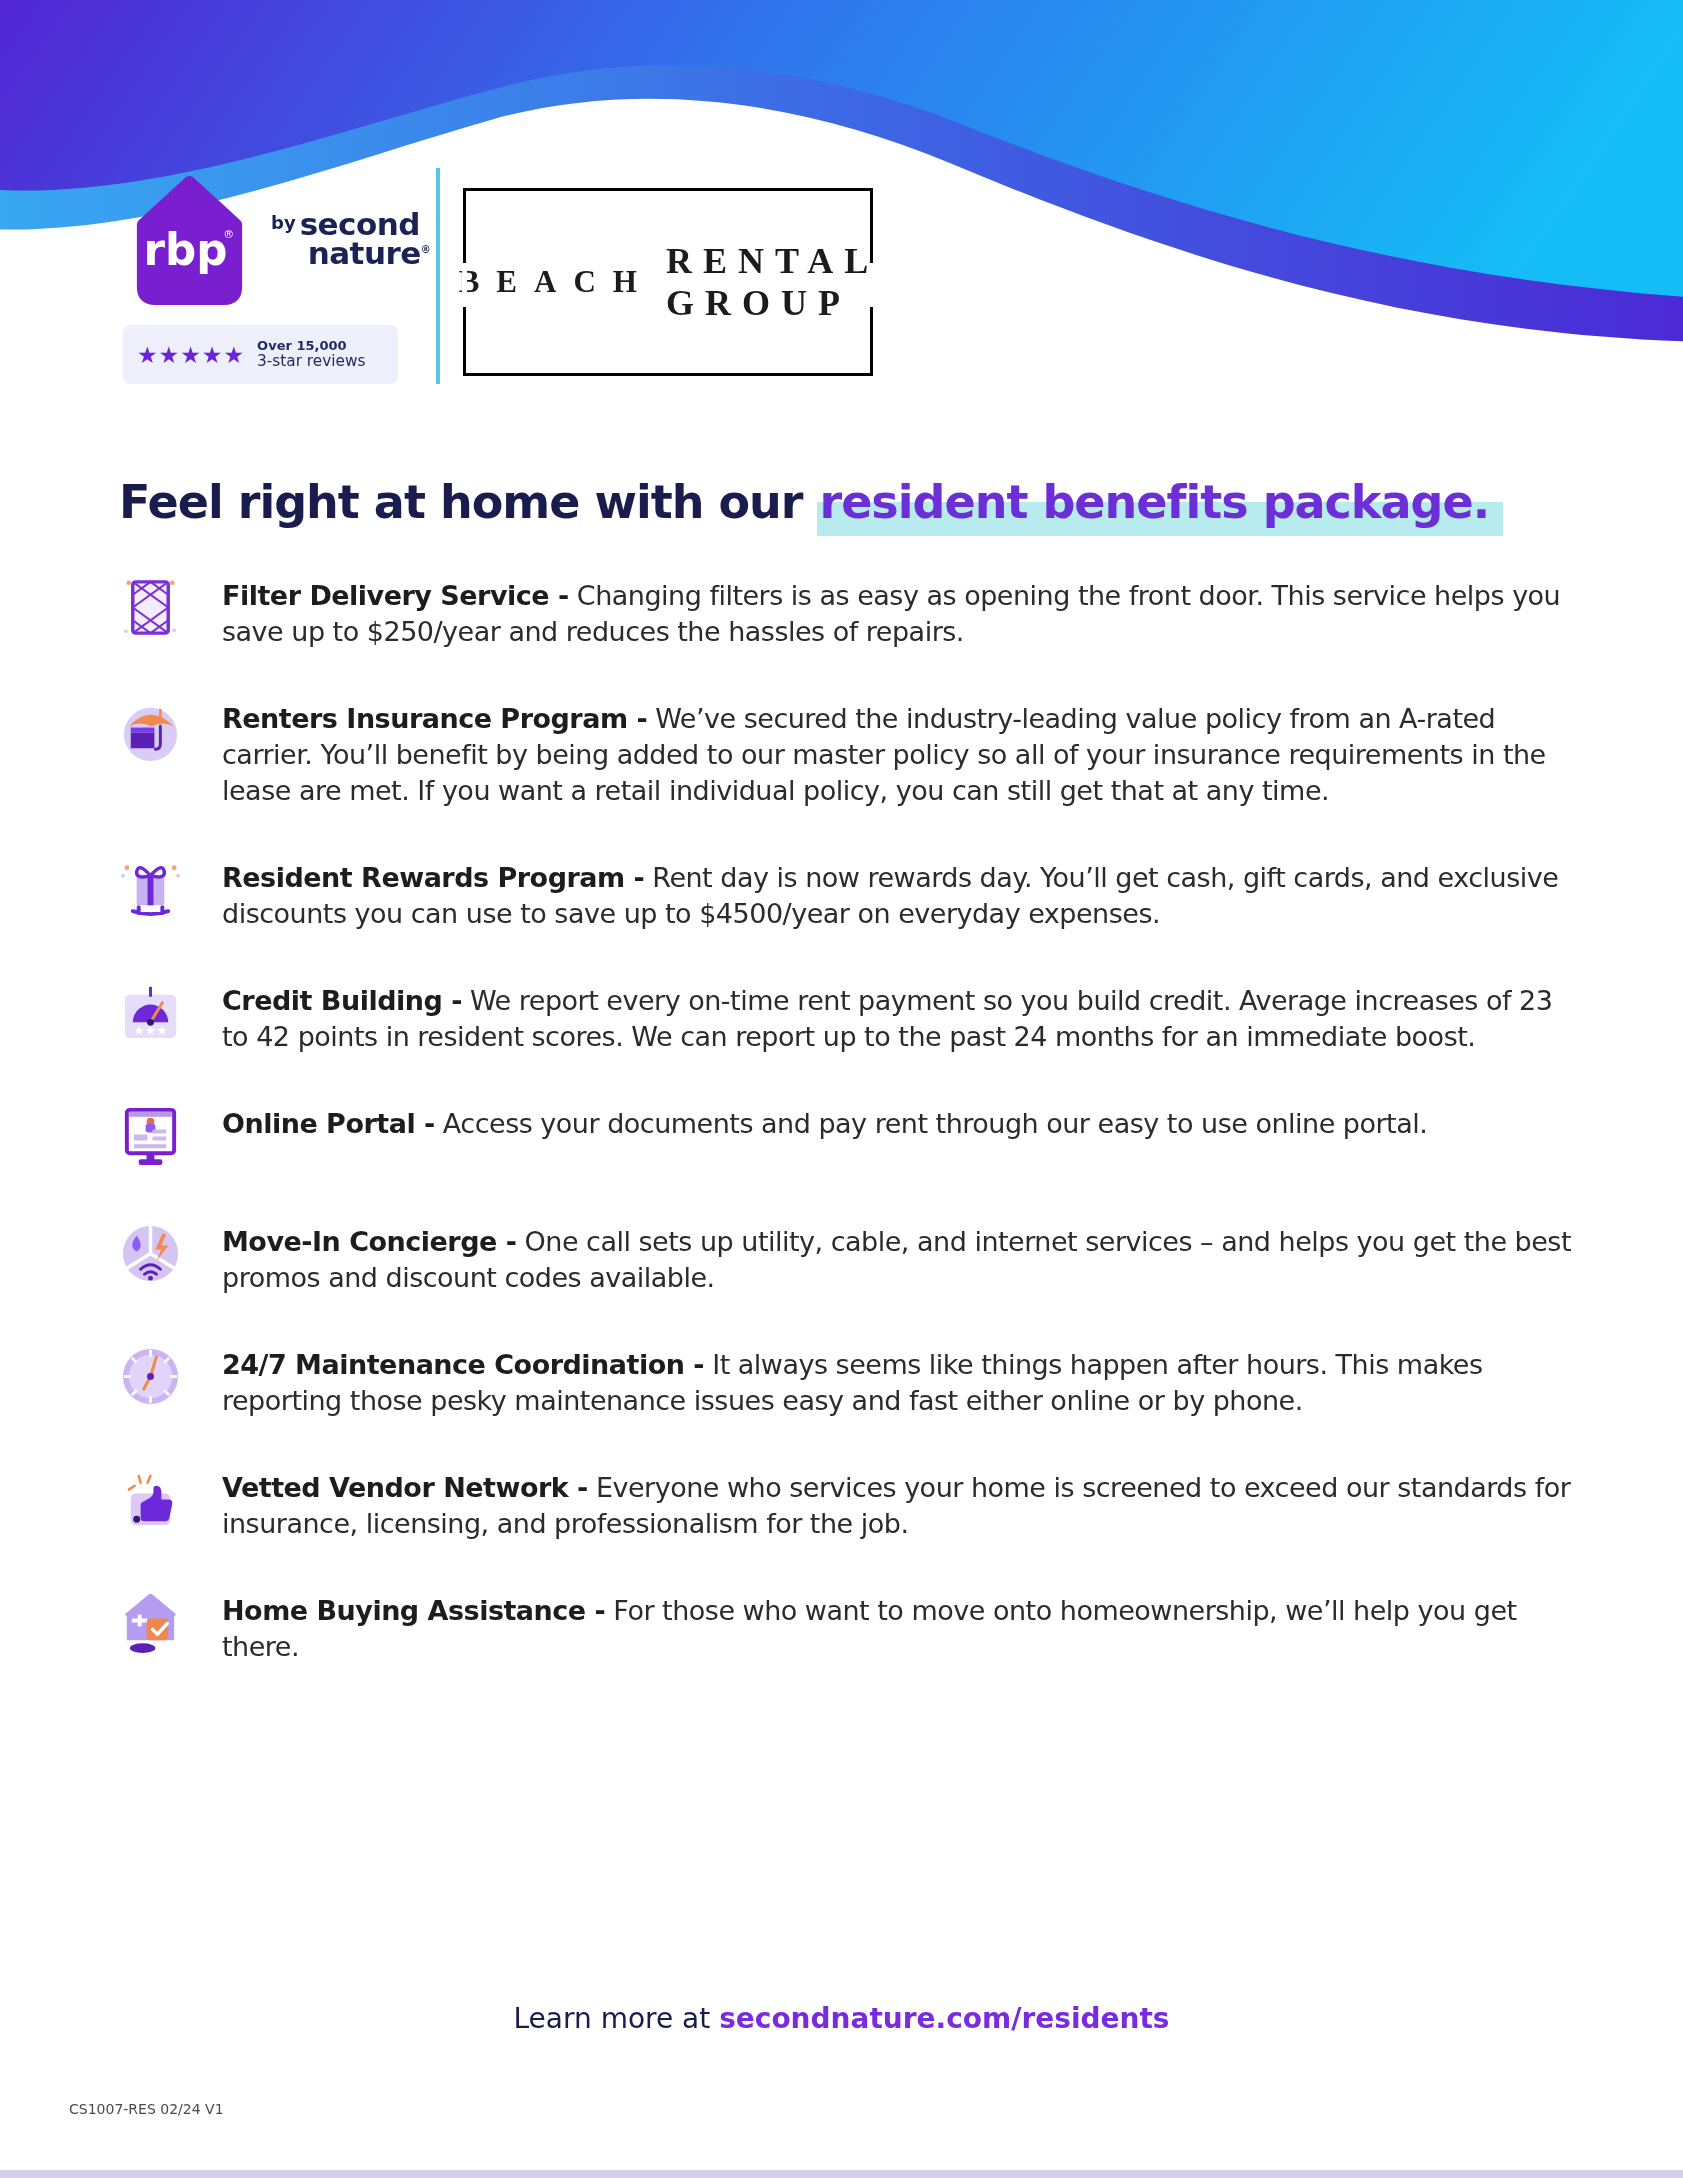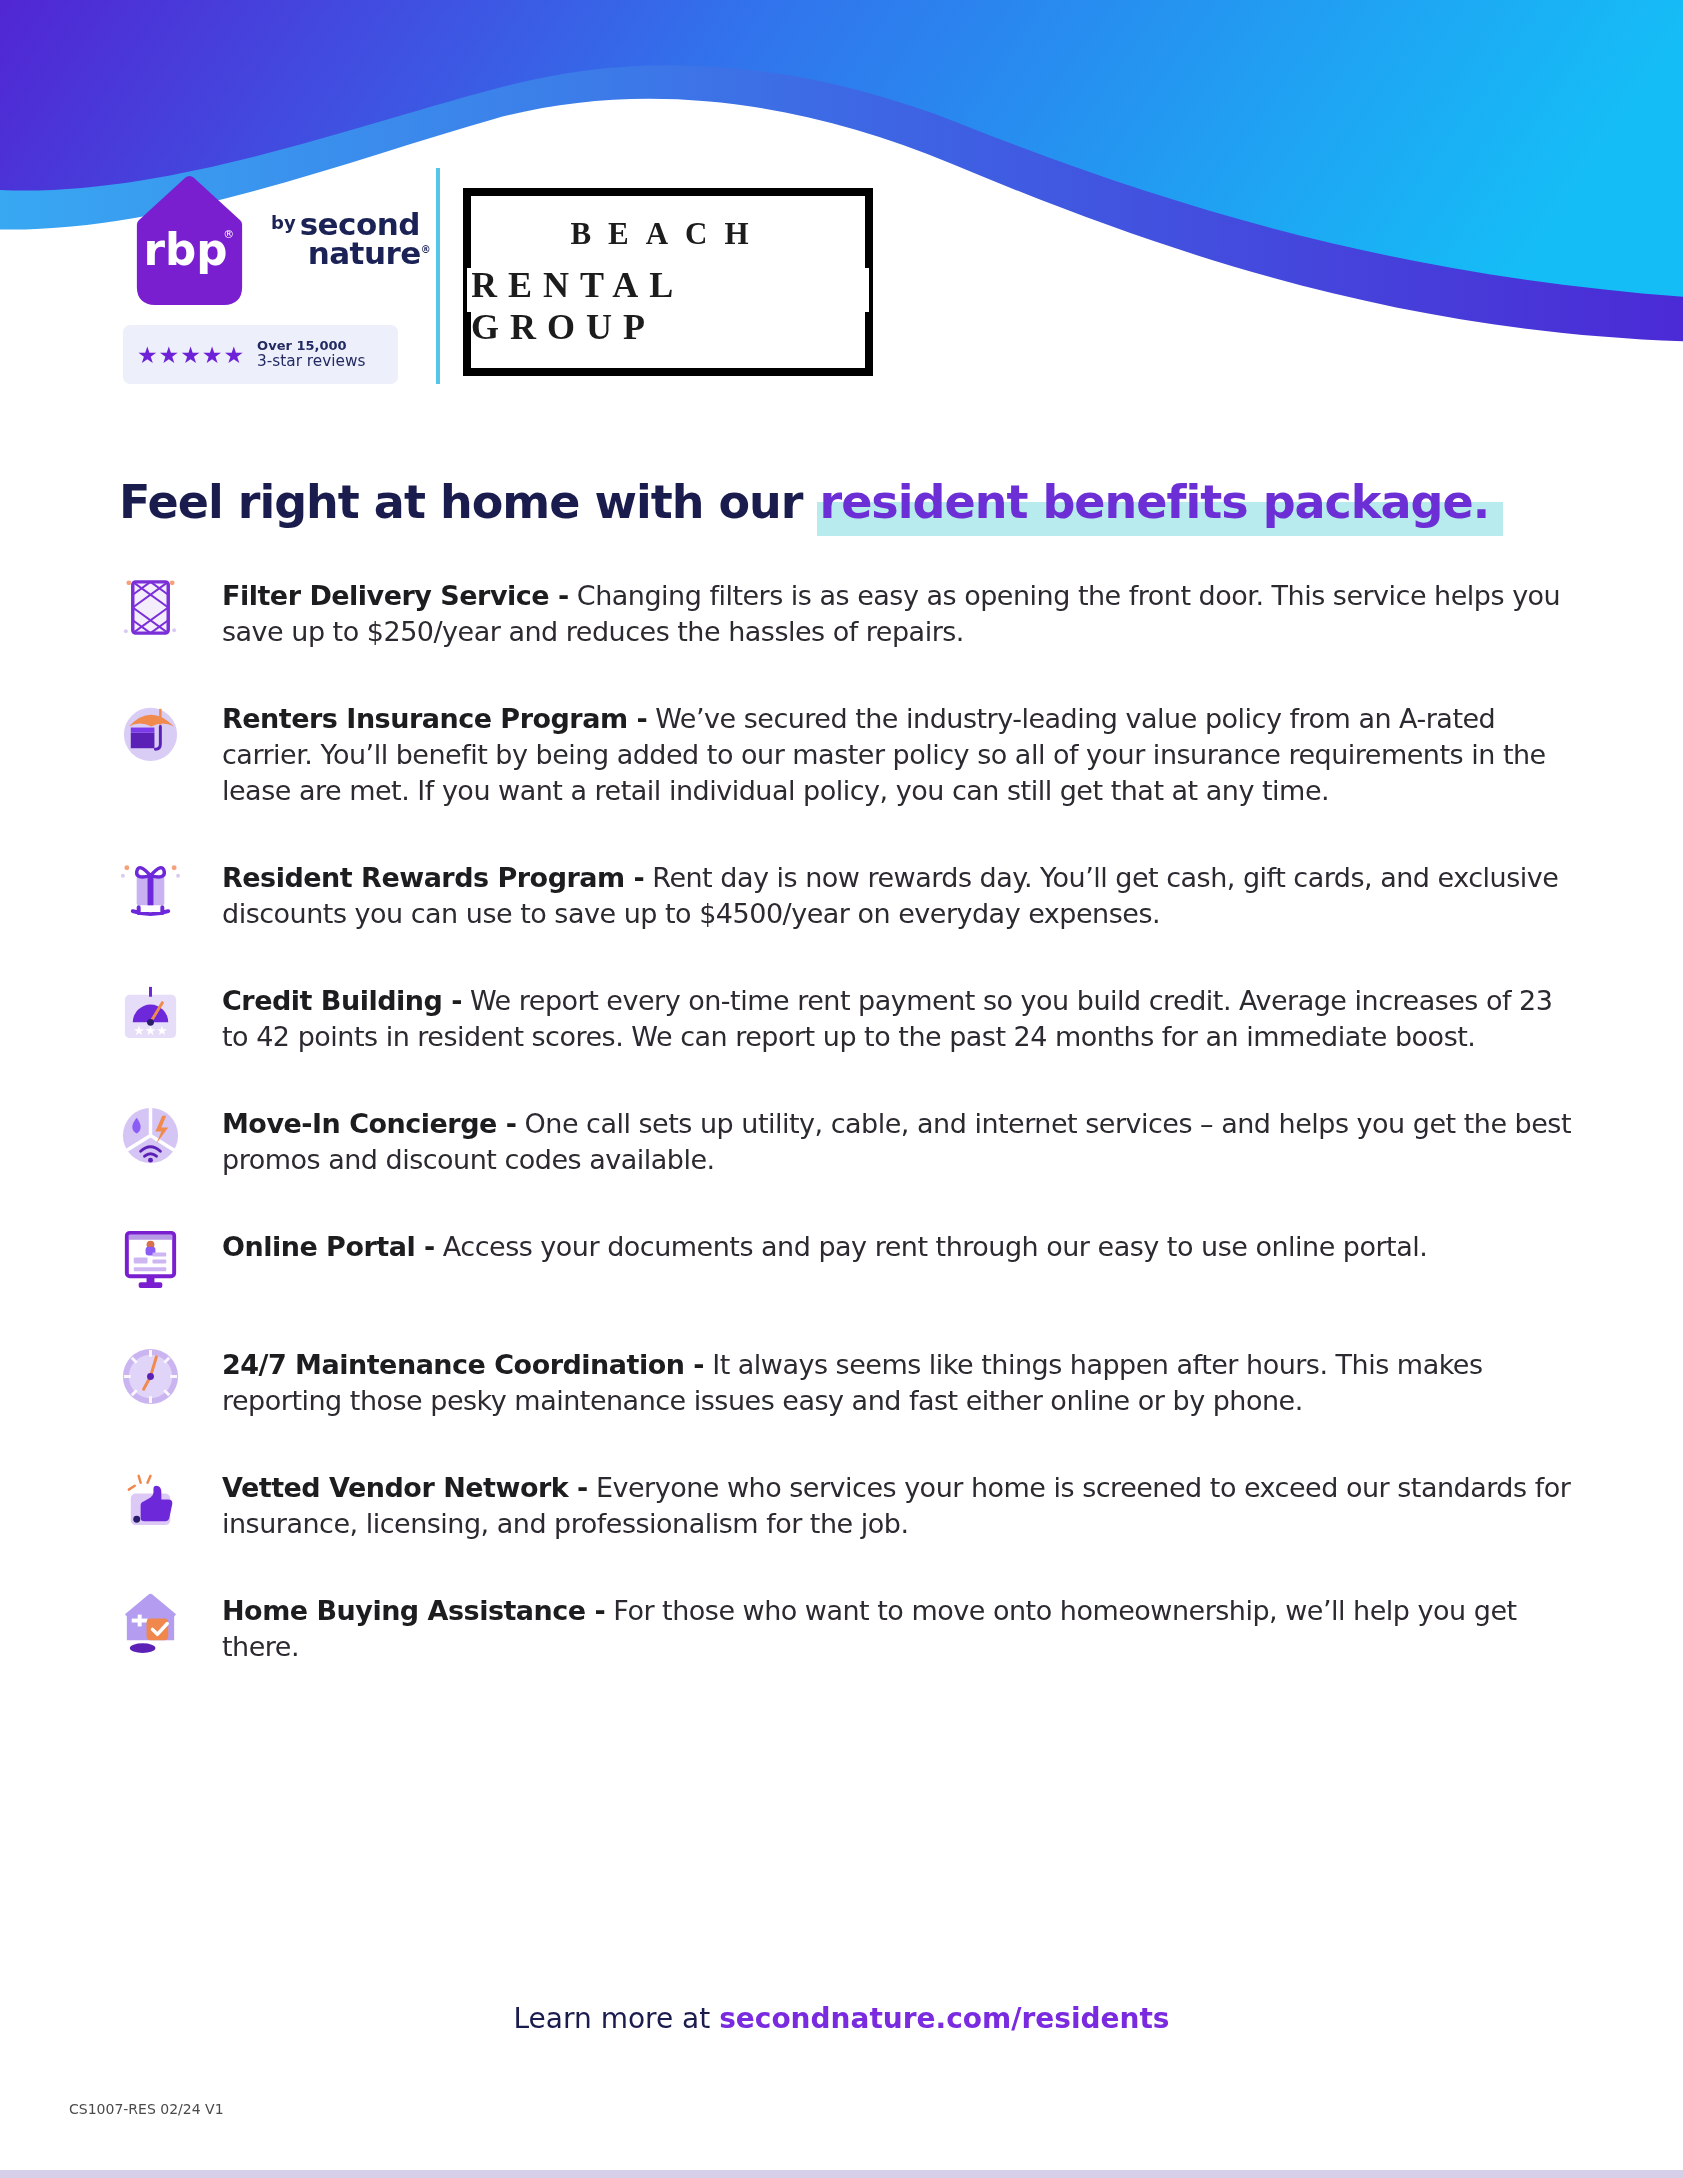--- a/index.html
+++ b/index.html
@@ -17,22 +17,22 @@
   .byline .brand{display:flex;flex-direction:column;font-size:31px;font-weight:800;line-height:.95;letter-spacing:-0.5px;}
   .byline .brand span:last-child{margin-left:8px;}
   .byline sup{font-size:10px;}
   .rating-badge{position:absolute;left:123px;top:325px;width:275px;height:59px;background:#edeffa;border-radius:7px;
     display:flex;align-items:center;gap:12px;padding:0 14px;box-sizing:border-box;}
   .rating-badge .stars{color:#6d22d8;font-size:23px;letter-spacing:1px;white-space:nowrap;}
   .rating-badge .rb-text{display:flex;flex-direction:column;line-height:1.1;color:#222a63;}
   .rating-badge .rb-line1{font-size:13px;font-weight:700;}
   .rating-badge .rb-line2{font-size:15.3px;font-weight:500;}
   .logo-divider{position:absolute;left:436px;top:168px;width:4px;height:216px;background:#54c7e9;}
-  .brg-box{position:absolute;left:463px;top:188px;width:410px;height:188px;border:8px solid #000000;box-sizing:border-box;
-    display:flex;flex-direction:column;align-items:center;justify-content:center;gap:12px;background:#fff;}
+  .brg-box{position:absolute;left:463px;top:188px;width:410px;height:188px;border:3px solid #000000;box-sizing:border-box;
+    display:flex;flex-direction:row;align-items:center;justify-content:center;gap:12px;background:#fff;}
   .brg-gap{position:absolute;width:5px;height:44px;background:#ffffff;top:72px;}
   .brg-gap.left{left:-4px;} .brg-gap.right{right:-4px;}
   .brg-line{font-family:"Liberation Serif","DejaVu Serif",serif;color:#1c1c1c;}
   .brg-line1{font-size:31px;letter-spacing:17px;font-weight:600;}
   .brg-line2{font-size:36px;letter-spacing:11px;font-weight:700;}
   
   .headline{position:absolute;left:119px;top:475px;width:1505px;font-size:46px;letter-spacing:-1px;
     color:#1b1c4e;font-weight:600;white-space:nowrap;}
   .headline .hl{color:#6b2fd5;font-weight:800;
     background:linear-gradient(to bottom,rgba(0,0,0,0) 44%,#b8ebee 44%);
@@ -154,43 +154,43 @@
           <line x1="34" y1="8" x2="34" y2="18" stroke="#6d28d9" stroke-width="3"></line>
           <path d="M16 44 a18 18 0 0 1 36 0 z" fill="#6d28d9"></path>
           <path d="M34 44 L46 24" stroke="#f08a4d" stroke-width="3" stroke-linecap="round"></path>
           <circle cx="34" cy="44" r="3.5" fill="#2a1d6b"></circle>
           <text x="34" y="57" text-anchor="middle" font-size="13" fill="#ffffff">★★★</text>
         </svg></div>
     <div class="b-text"><span class="b-title">Credit Building -</span> <span>We report every on-time rent payment so you build credit. Average increases of 23 to 42 points in resident scores. We can report up to the past 24 months for an immediate boost.</span></div>
   </div>
   <div class="benefit">
     <div class="b-icon"><svg width="67" height="67" viewBox="0 0 68 68">
-          <circle cx="34" cy="34" r="28" fill="#d5c5f4"></circle>
-          <path d="M34 6 V34 L10 49 M34 34 L58 49" stroke="#ffffff" stroke-width="3.5" fill="none"></path>
-          <path d="M20 16 q8 11 0 16 q-9 -5 0 -16" fill="#8b5cf6"></path>
-          <path d="M46 14 L39 30 H45 L40 42 L52 26 H45 L50 14 Z" fill="#f08a4d"></path>
-          <path d="M24 50 q10 -9 20 0 M28 55 q6 -5 12 0" stroke="#5b21b6" stroke-width="3" fill="none" stroke-linecap="round"></path>
-          <circle cx="34" cy="59" r="2.5" fill="#5b21b6"></circle>
-        </svg></div>
-    <div class="b-text"><span class="b-title">Move-In Concierge -</span> <span>One call sets up utility, cable, and internet services – and helps you get the best promos and discount codes available.</span></div>
-  </div>
-  <div class="benefit">
-    <div class="b-icon"><svg width="67" height="67" viewBox="0 0 68 68">
           <rect x="30" y="52" width="8" height="7" fill="#7a1fd0"></rect>
           <rect x="22" y="58" width="24" height="6" rx="2" fill="#7a1fd0"></rect>
           <rect x="10" y="8" width="48" height="44" rx="3" fill="#ffffff" stroke="#7a1fd0" stroke-width="4"></rect>
           <rect x="12" y="10" width="44" height="5" fill="#b79ae6"></rect>
           <circle cx="34" cy="20" r="4" fill="#d9714d"></circle>
           <rect x="29" y="22" width="10" height="9" rx="3" fill="#8b5cf6"></rect>
           <rect x="17" y="33" width="14" height="6" rx="1" fill="#cdb6f1"></rect>
           <rect x="36" y="28" width="14" height="4" rx="1" fill="#cdb6f1"></rect>
           <rect x="36" y="35" width="14" height="4" rx="1" fill="#cdb6f1"></rect>
           <rect x="17" y="43" width="33" height="4" rx="1" fill="#cdb6f1"></rect>
         </svg></div>
     <div class="b-text"><span class="b-title">Online Portal -</span> <span>Access your documents and pay rent through our easy to use online portal.</span></div>
+  </div>
+  <div class="benefit">
+    <div class="b-icon"><svg width="67" height="67" viewBox="0 0 68 68">
+          <circle cx="34" cy="34" r="28" fill="#d5c5f4"></circle>
+          <path d="M34 6 V34 L10 49 M34 34 L58 49" stroke="#ffffff" stroke-width="3.5" fill="none"></path>
+          <path d="M20 16 q8 11 0 16 q-9 -5 0 -16" fill="#8b5cf6"></path>
+          <path d="M46 14 L39 30 H45 L40 42 L52 26 H45 L50 14 Z" fill="#f08a4d"></path>
+          <path d="M24 50 q10 -9 20 0 M28 55 q6 -5 12 0" stroke="#5b21b6" stroke-width="3" fill="none" stroke-linecap="round"></path>
+          <circle cx="34" cy="59" r="2.5" fill="#5b21b6"></circle>
+        </svg></div>
+    <div class="b-text"><span class="b-title">Move-In Concierge -</span> <span>One call sets up utility, cable, and internet services – and helps you get the best promos and discount codes available.</span></div>
   </div>
   <div class="benefit">
     <div class="b-icon"><svg width="67" height="67" viewBox="0 0 68 68">
           <circle cx="34" cy="34" r="28" fill="#cbb5f1"></circle>
           <circle cx="34" cy="34" r="22" fill="#e0d5f8"></circle>
           <g stroke="#faf7ff" stroke-width="3">
             <line x1="34" y1="7" x2="34" y2="14"></line>
             <line x1="34" y1="54" x2="34" y2="61"></line>
             <line x1="7" y1="34" x2="14" y2="34"></line>
             <line x1="54" y1="34" x2="61" y2="34"></line>

